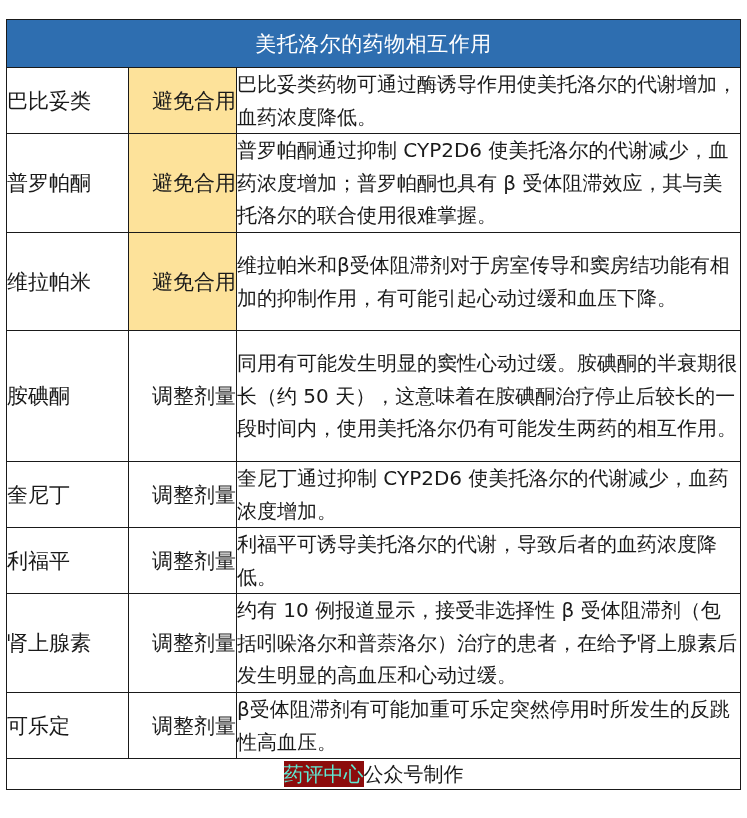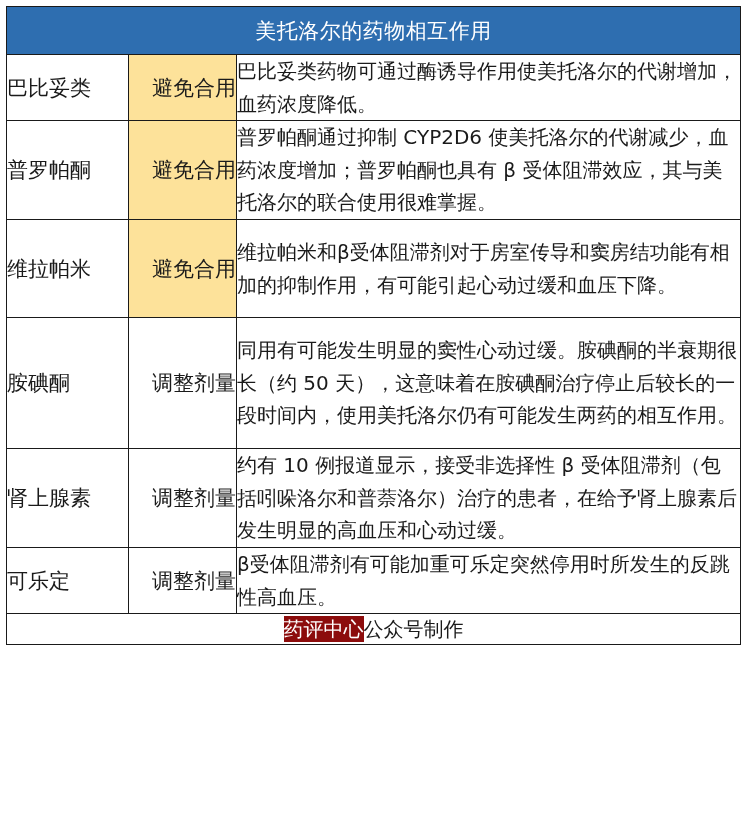--- a/index.html
+++ b/index.html
@@ -1,34 +1,34 @@
 <!DOCTYPE html>
 <html><head>
 <meta charset="utf-8">
 <style>
   html, body { margin:0; padding:0; background:#ffffff; }
   body { width:747px; height:818px; position:relative; overflow:hidden;
          font-family: "DejaVu Sans", "Liberation Sans", sans-serif; color:#1a1a1a; }
   table.drug-table {
-    position:absolute; left:6px; top:6px; width:735px;
+    position:absolute; left:6px; top:19px; width:735px;
     border-collapse:collapse; table-layout:fixed;
   }
   table.drug-table td, table.drug-table th {
     border:1.5px solid #1a1a1a; padding:0; vertical-align:middle;
   }
   th.title-cell {
     background:#2e6eb0; color:#ffffff; font-weight:normal;
     font-size:21px; height:47px; text-align:center; letter-spacing:0.5px;
   }
   td.drug { width:121px; font-size:21px; padding-left:7px; text-align:left; }
   td.advice { width:107px; font-size:21px; text-align:right; white-space:nowrap; }
   td.advice.avoid { background:#fde29a; }
   td.desc { font-size:20px; line-height:32.5px; padding:0 4px 0 7px; text-align:left;margin-left:28px; }
   td.footer-cell { height:30px; text-align:center; font-size:20px; }
-  .brand { background:#8c0c0c; color:#ffffff; padding:1px 0; }
+  .brand { background:#8c0c0c; color:#5eead4; padding:1px 0; }
 </style>
 </head>
 <body>
 
 <table class="drug-table">
   <colgroup>
     <col style="width:122px">
       <col style="width:108px">
       <col>
   </colgroup>
@@ -51,20 +51,30 @@
       <tr style="height: 98px; padding-left: 31px;">
         <td class="drug">维拉帕米</td>
         <td class="advice avoid">避免合用</td>
         <td class="desc">维拉帕米和β受体阻滞剂对于房室传导和窦房结功能有相加的抑制作用，有可能引起心动过缓和血压下降。</td>
       </tr>
       <tr style="height: 131px;">
         <td class="drug">胺碘酮</td>
         <td class="advice">调整剂量</td>
         <td class="desc">同用有可能发生明显的窦性心动过缓。胺碘酮的半衰期很长（约 50 天），这意味着在胺碘酮治疗停止后较长的一段时间内，使用美托洛尔仍有可能发生两药的相互作用。</td>
       </tr>
+      <tr style="height: 66px;">
+        <td class="drug">奎尼丁</td>
+        <td class="advice">调整剂量</td>
+        <td class="desc">奎尼丁通过抑制 CYP2D6 使美托洛尔的代谢减少，血药浓度增加。</td>
+      </tr>
+      <tr style="height: 66px;">
+        <td class="drug">利福平</td>
+        <td class="advice">调整剂量</td>
+        <td class="desc">利福平可诱导美托洛尔的代谢，导致后者的血药浓度降低。</td>
+      </tr>
       <tr style="height: 99px;">
         <td class="drug">肾上腺素</td>
         <td class="advice">调整剂量</td>
         <td class="desc">约有 10 例报道显示，接受非选择性 β 受体阻滞剂（包括吲哚洛尔和普萘洛尔）治疗的患者，在给予肾上腺素后发生明显的高血压和心动过缓。</td>
       </tr>
       <tr style="height: 66px; padding-left: 48px;">
         <td class="drug">可乐定</td>
         <td class="advice">调整剂量</td>
         <td class="desc">β受体阻滞剂有可能加重可乐定突然停用时所发生的反跳性高血压。</td>
       </tr>

